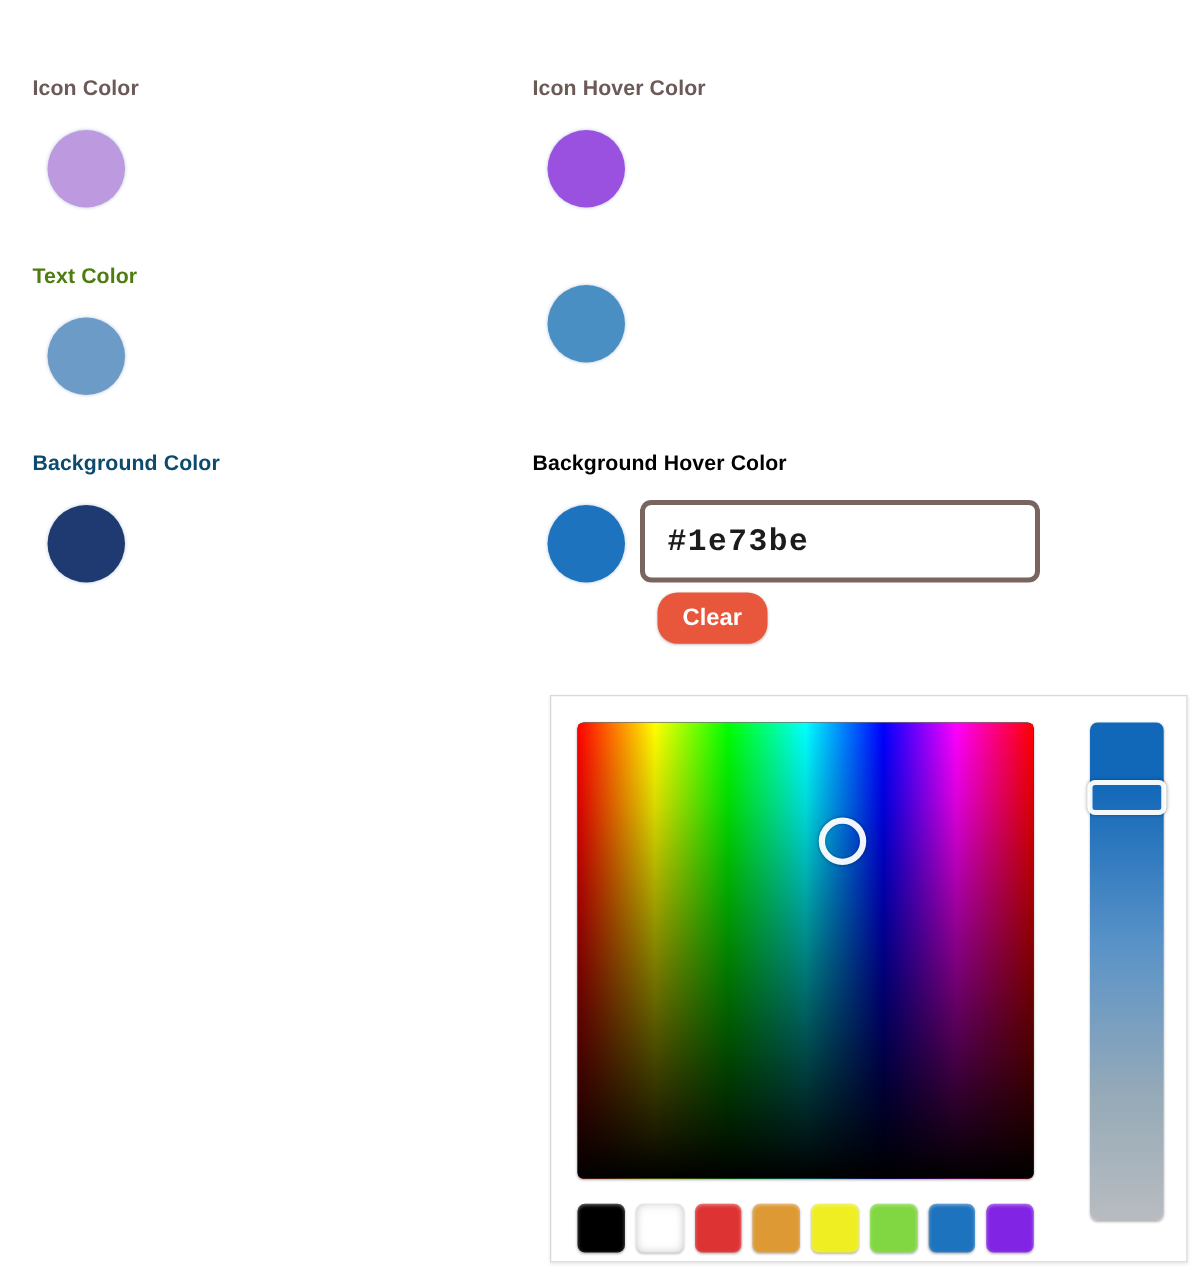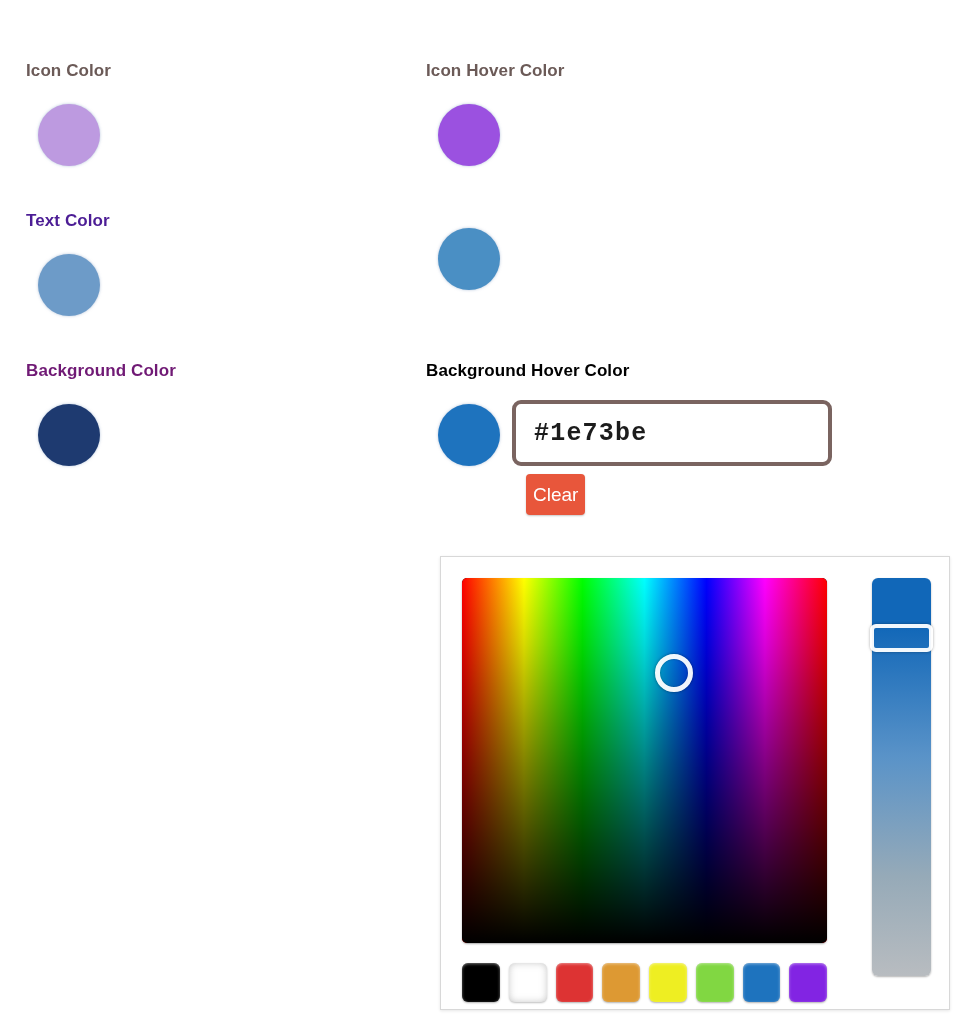--- a/index.html
+++ b/index.html
@@ -83,30 +83,31 @@
     font-weight: bold;
     letter-spacing: 1.2px;
     padding: 0 18px;
     outline: none;
   }
   .clear-button {
     position: absolute;
     left: 100px;
     top: 70px;
     height: 41px;
-    padding: 0 7px;
+    padding: 0 20px;
     border: 0;
-    border-radius: 4px;
+    border-radius: 16px;
     background: #e8563b;
     color: #ffffff;
     font-family: "Liberation Sans", sans-serif;
     font-size: 19px;
     line-height: 41px;
     cursor: pointer;
     box-shadow: 0 1px 2px rgba(0,0,0,0.22);
+    font-weight: bold;
   }
 
   
   .picker-panel {
     position: absolute;
     left: 440px;
     top: 556px;
     width: 510px;
     height: 454px;
     box-sizing: border-box;
@@ -213,35 +214,35 @@
     <div class="field c1">
       <div class="field-label" style="color: rgb(107, 90, 87);">Icon Hover Color</div>
       <div class="field-body">
         <div class="swatch-circle" id="sw1" style="background: rgb(155, 81, 224);"></div>
       </div>
     </div>
   </div>
 
   <div class="field-row r1">
     <div class="field c0">
-      <div class="field-label" style="color: #4c1d95;">Text Color</div>
+      <div class="field-label" style="color: #4d7c0f;">Text Color</div>
       <div class="field-body">
         <div class="swatch-circle" id="sw2" style="background: rgb(109, 155, 200);"></div>
       </div>
     </div>
     <div class="field c1">
       <div class="field-body">
         <div class="swatch-circle" id="sw3" style="background: rgb(74, 143, 196);"></div>
       </div>
     </div>
   </div>
 
   <div class="field-row r2">
     <div class="field c0">
-      <div class="field-label" style="color: #701a75;">Background Color</div>
+      <div class="field-label" style="color: #0c4a6e;">Background Color</div>
       <div class="field-body">
         <div class="swatch-circle" id="sw4" style="background: rgb(30, 58, 112);"></div>
       </div>
     </div>
     <div class="field c1">
       <div class="field-label" style="color: #000000;">Background Hover Color</div>
       <div class="field-body">
         <div class="swatch-circle" id="sw5" style="background: rgb(30, 115, 190);"></div>
         <input class="hex-input" type="text" value="#1e73be" style="border-color: rgb(122, 100, 96);">
         <button class="clear-button" style="background: rgb(232, 86, 59);">Clear</button>

